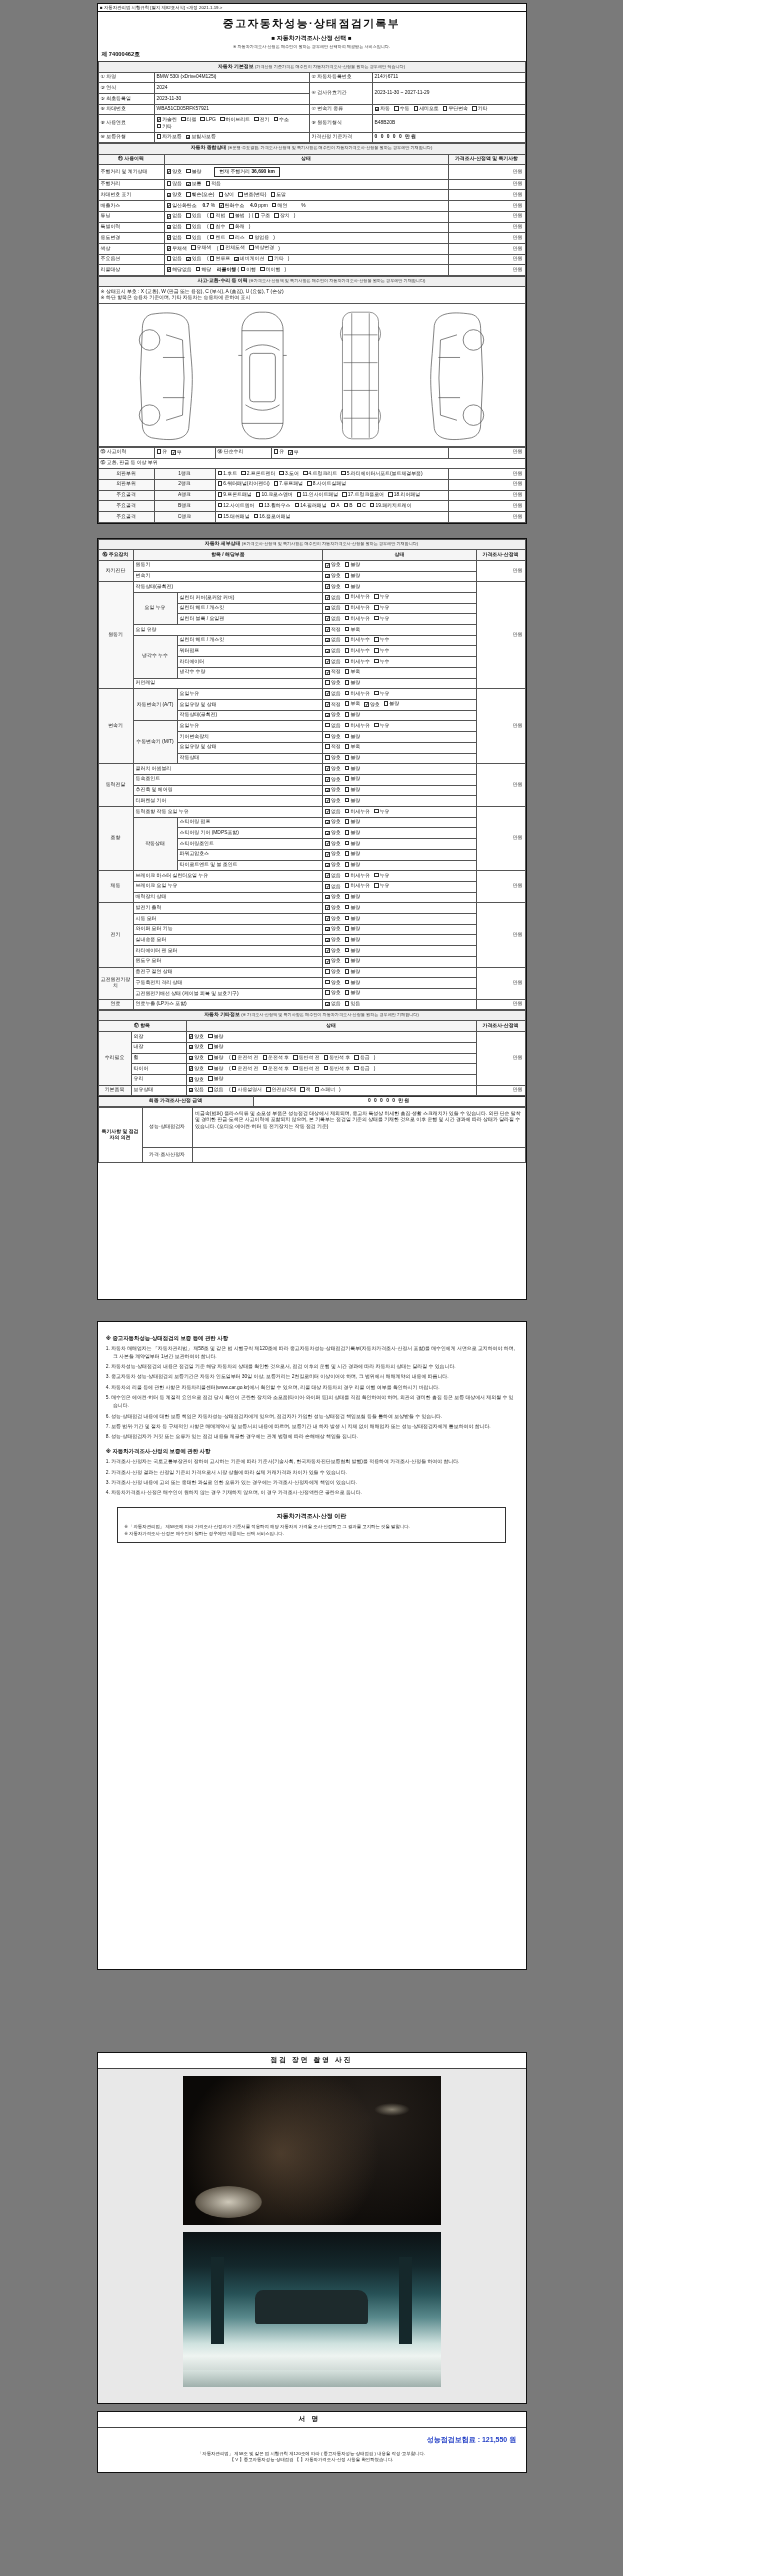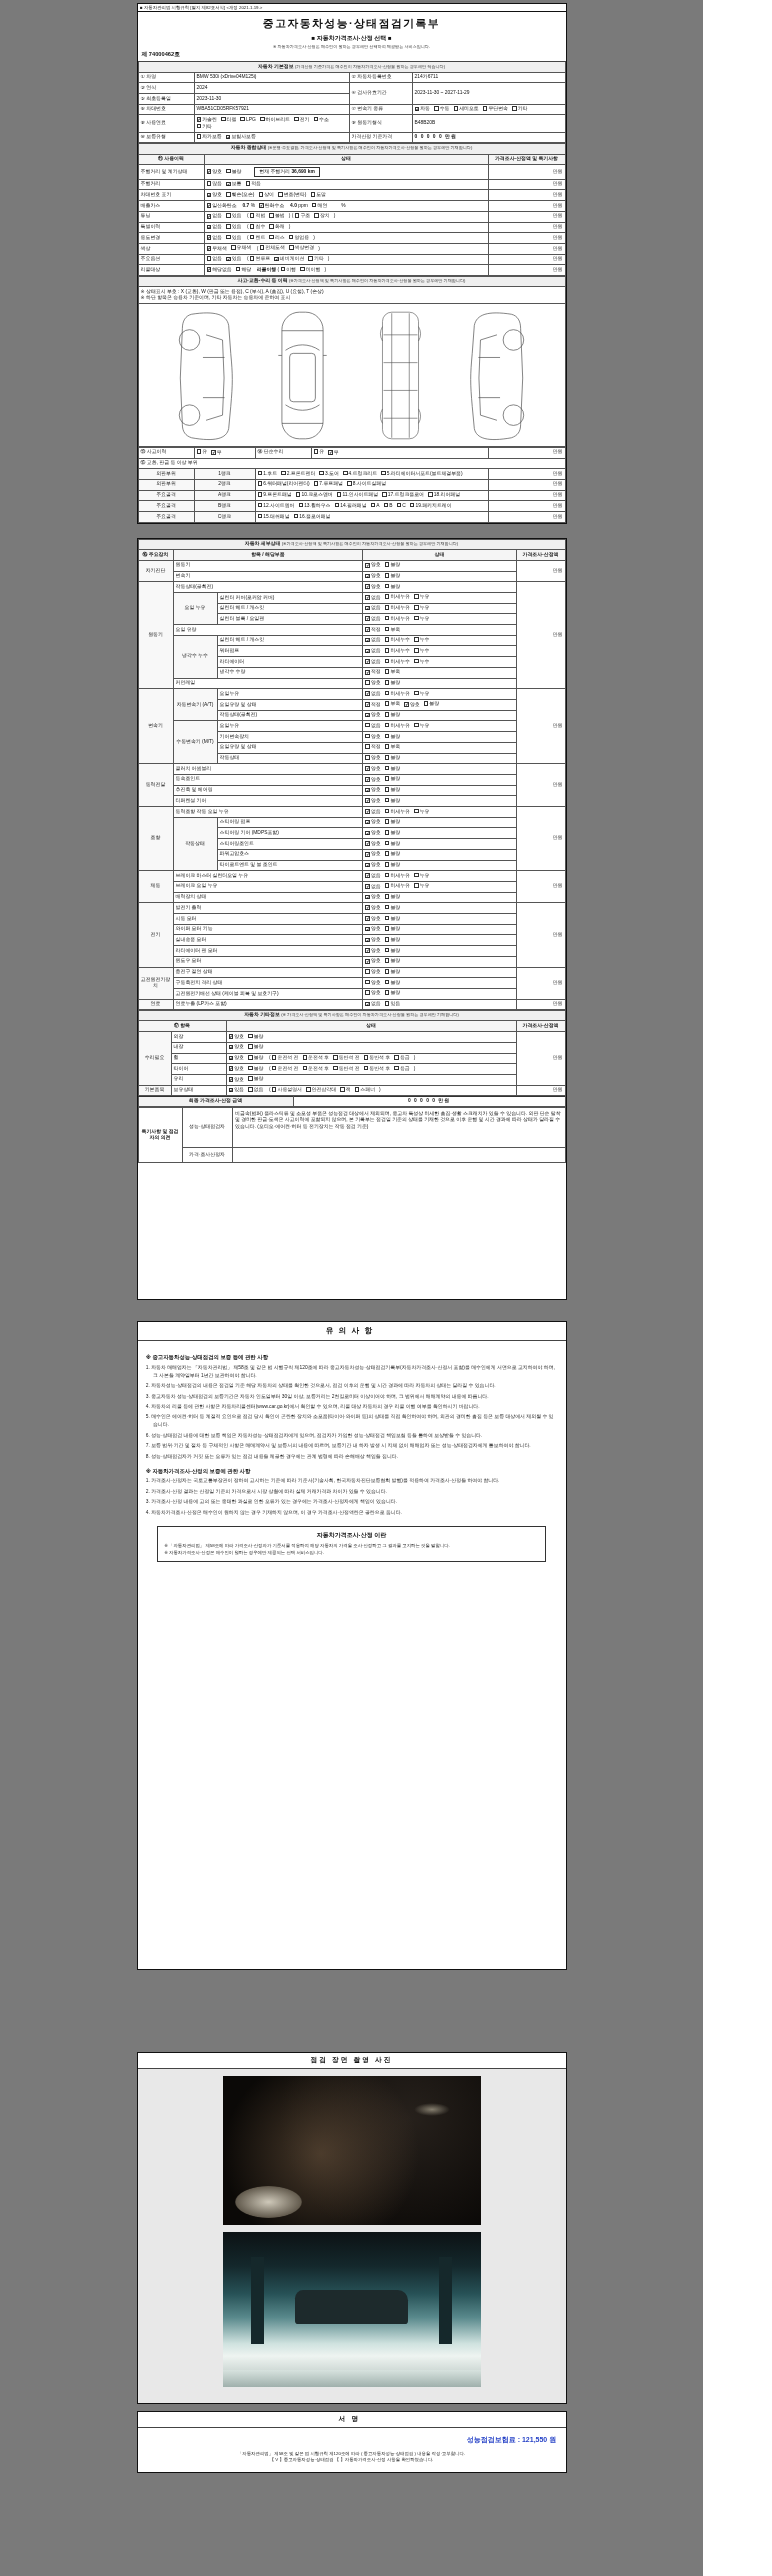--- a/index.html
+++ b/index.html
@@ -1,17 +1,17 @@
 <!DOCTYPE html>
 <html style="font-size:8.2px"><head>
 <meta charset="utf-8">
 <style>
   *{box-sizing:border-box;margin:0;padding:0}
   body{margin:0;font-family:"Liberation Sans","DejaVu Sans",sans-serif;color:#111}
-  .canvas{width:703px;height:2576px;background:#7a7a7a;overflow:hidden;padding-top:3.1px}
+  .canvas{width:623px;height:2576px;background:#7a7a7a;overflow:hidden;padding-top:3.1px}
   .doc{width:430px;margin:0 auto}
   .card{background:#fff;border:0.8px solid #111}
   #block2{margin-top:14.4px;min-height:762px}
   #block3{margin-top:20.6px;min-height:649px}
   #block4{margin-top:82px}
   #block5{margin-top:7.2px;min-height:62px}
   .top-note{background:#fff;border:0.8px solid #111;border-bottom:none;font-size:4.4px;padding:1px 2.6px;color:#222}
   
   .hdr{position:relative;border-bottom:0.5px solid #444;padding:5.2px 0 11.3px}
   .title{text-align:center;font-size:10.8px;font-weight:bold;letter-spacing:1.5px}
@@ -574,21 +574,20 @@
             <td class="lb who">가격·조사산정자</td>
             <td class="rtext r2"></td>
           </tr>
         </tbody>
           </table>
       </div>
     </div>
 
     <div class="card" id="block3">
       <div id="notice">
-          <div class="ntitle">유의사항</div>
           <div class="nbody">
             <div class="nhead">※ 중고자동차성능·상태점검의 보증 등에 관한 사항</div>
             <div class="nitem">1. 자동차 매매업자는 「자동차관리법」 제58조 및 같은 법 시행규칙 제120조에 따라 중고자동차성능·상태점검기록부(자동차가격조사·산정서 포함)를 매수인에게 서면으로 고지하여야 하며, 그 사본을 계약일부터 1년간 보관하여야 합니다.</div>
             <div class="nitem">2. 자동차성능·상태점검의 내용은 점검일 기준 해당 자동차의 상태를 확인한 것으로서, 점검 이후의 운행 및 시간 경과에 따라 자동차의 상태는 달라질 수 있습니다.</div>
             <div class="nitem">3. 중고자동차 성능·상태점검의 보증기간은 자동차 인도일부터 30일 이상, 보증거리는 2천킬로미터 이상이어야 하며, 그 범위에서 매매계약의 내용에 따릅니다.</div>
             <div class="nitem">4. 자동차의 리콜 등에 관한 사항은 자동차리콜센터(www.car.go.kr)에서 확인할 수 있으며, 리콜 대상 자동차의 경우 리콜 이행 여부를 확인하시기 바랍니다.</div>
             <div class="nitem">5. 매수인은 에어컨·히터 등 계절적 요인으로 점검 당시 확인이 곤란한 장치와 소모품(타이어·와이퍼 등)의 상태를 직접 확인하여야 하며, 외관의 경미한 흠집 등은 보증 대상에서 제외될 수 있습니다.</div>
             <div class="nitem">6. 성능·상태점검 내용에 대한 보증 책임은 자동차성능·상태점검자에게 있으며, 점검자가 가입한 성능·상태점검 책임보험 등을 통하여 보상받을 수 있습니다.</div>
             <div class="nitem">7. 보증 범위·기간 및 절차 등 구체적인 사항은 매매계약서 및 보증서의 내용에 따르며, 보증기간 내 하자 발생 시 지체 없이 매매업자 또는 성능·상태점검자에게 통보하여야 합니다.</div>
             <div class="nitem">8. 성능·상태점검자가 거짓 또는 오류가 있는 점검 내용을 제공한 경우에는 관계 법령에 따라 손해배상 책임을 집니다.</div>

